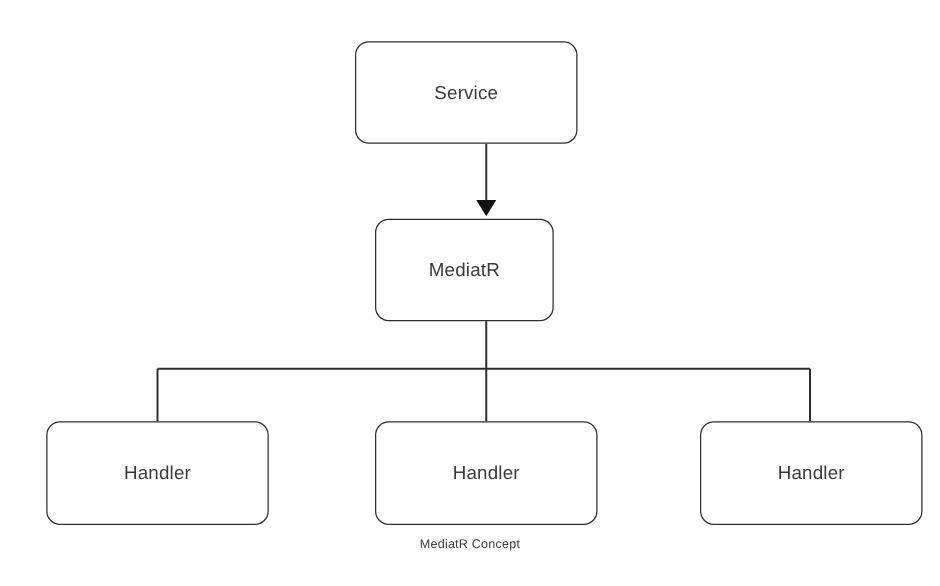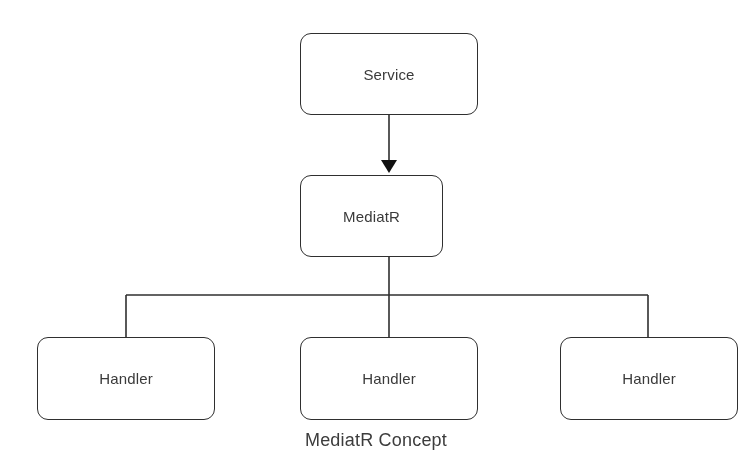--- a/index.html
+++ b/index.html
@@ -37,21 +37,21 @@
     justify-content: center;
   }
   .node-label {
     font-family: "Liberation Sans", sans-serif;
     font-size: 15px;
     color: #3a3a3a;
     letter-spacing: 0.15px;
     white-space: nowrap;
   }
   #node-service {
-    left: 300px;
+    left: 284px;
     top: 33px;
     width: 178px;
     height: 82px;
   }
   #node-mediatr {
     left: 300px;
     top: 175px;
     width: 143px;
     height: 82px;
   }
@@ -73,21 +73,21 @@
     width: 178px;
     height: 83px;
   }
   #caption {
     position: absolute;
     left: 0;
     top: 430px;
     width: 752px;
     text-align: center;
     font-family: "Liberation Sans", sans-serif;
-    font-size: 18px;
+    font-size: 10px;
     color: #3c3c3c;
     letter-spacing: 0.2px;
   }
 </style>
 </head>
 <body>
 
 <div id="canvas">
 
   <svg id="wires" width="752" height="469" viewBox="0 0 752 469" xmlns="http://www.w3.org/2000/svg">

